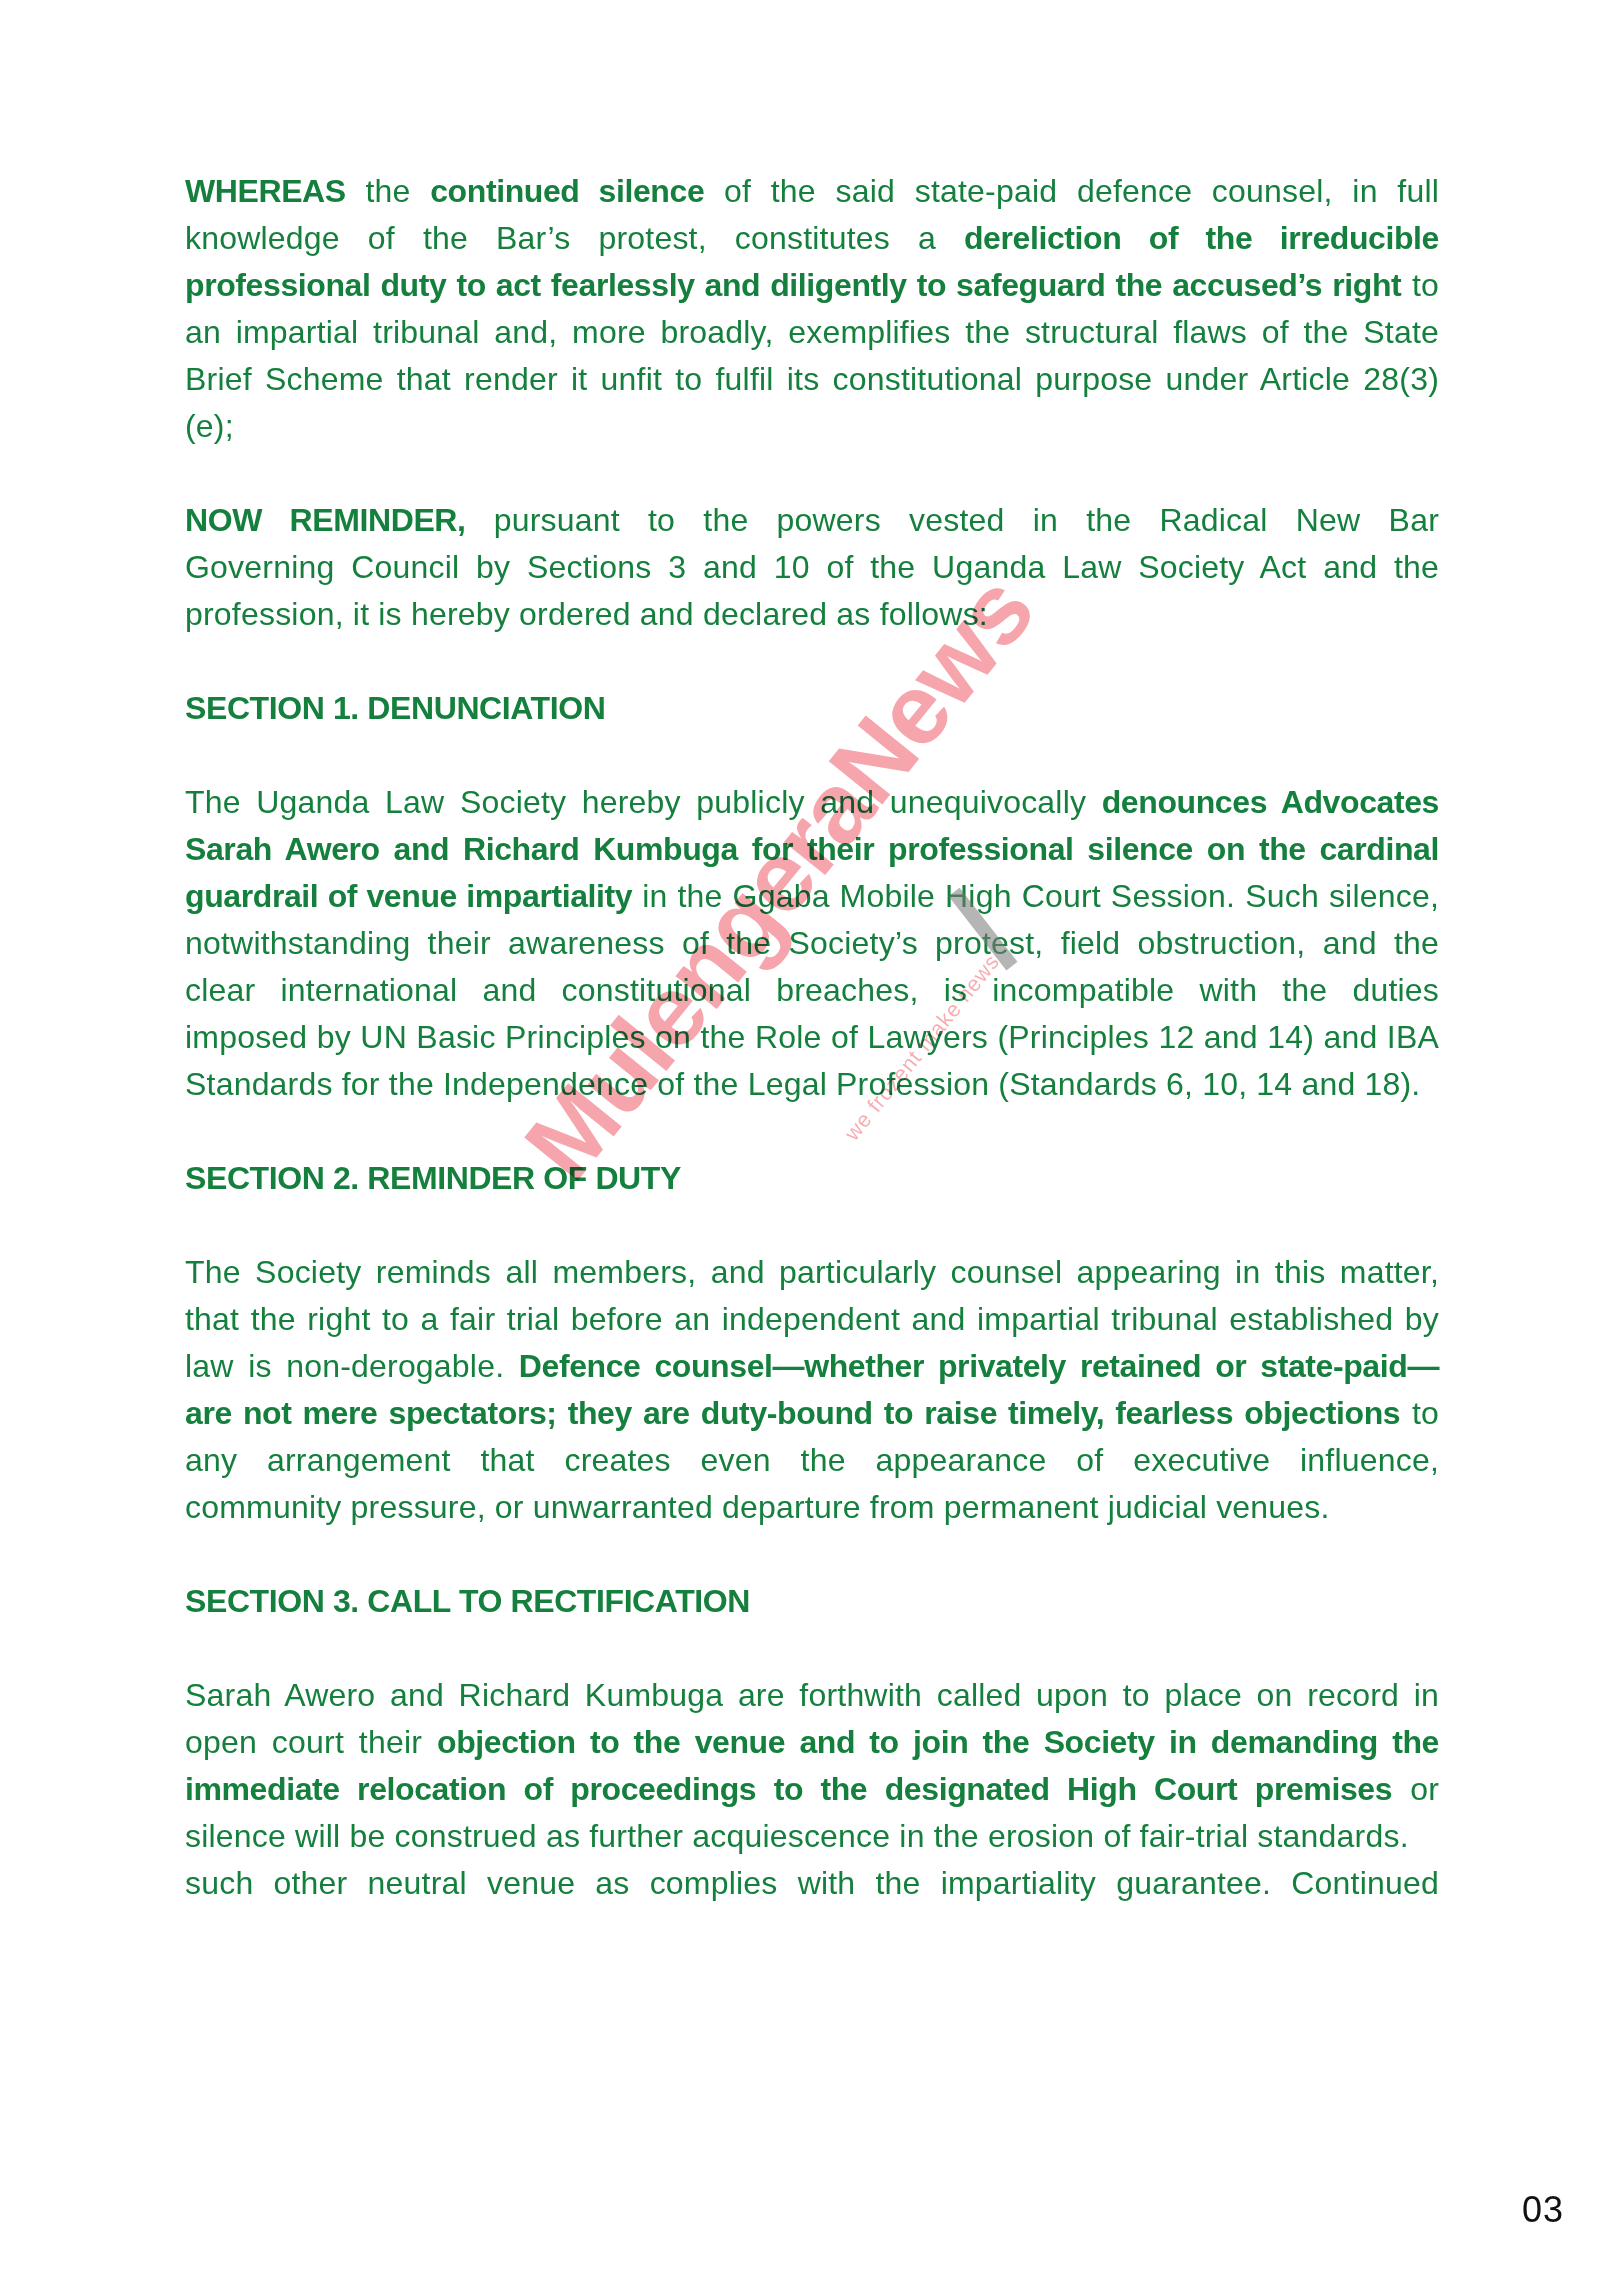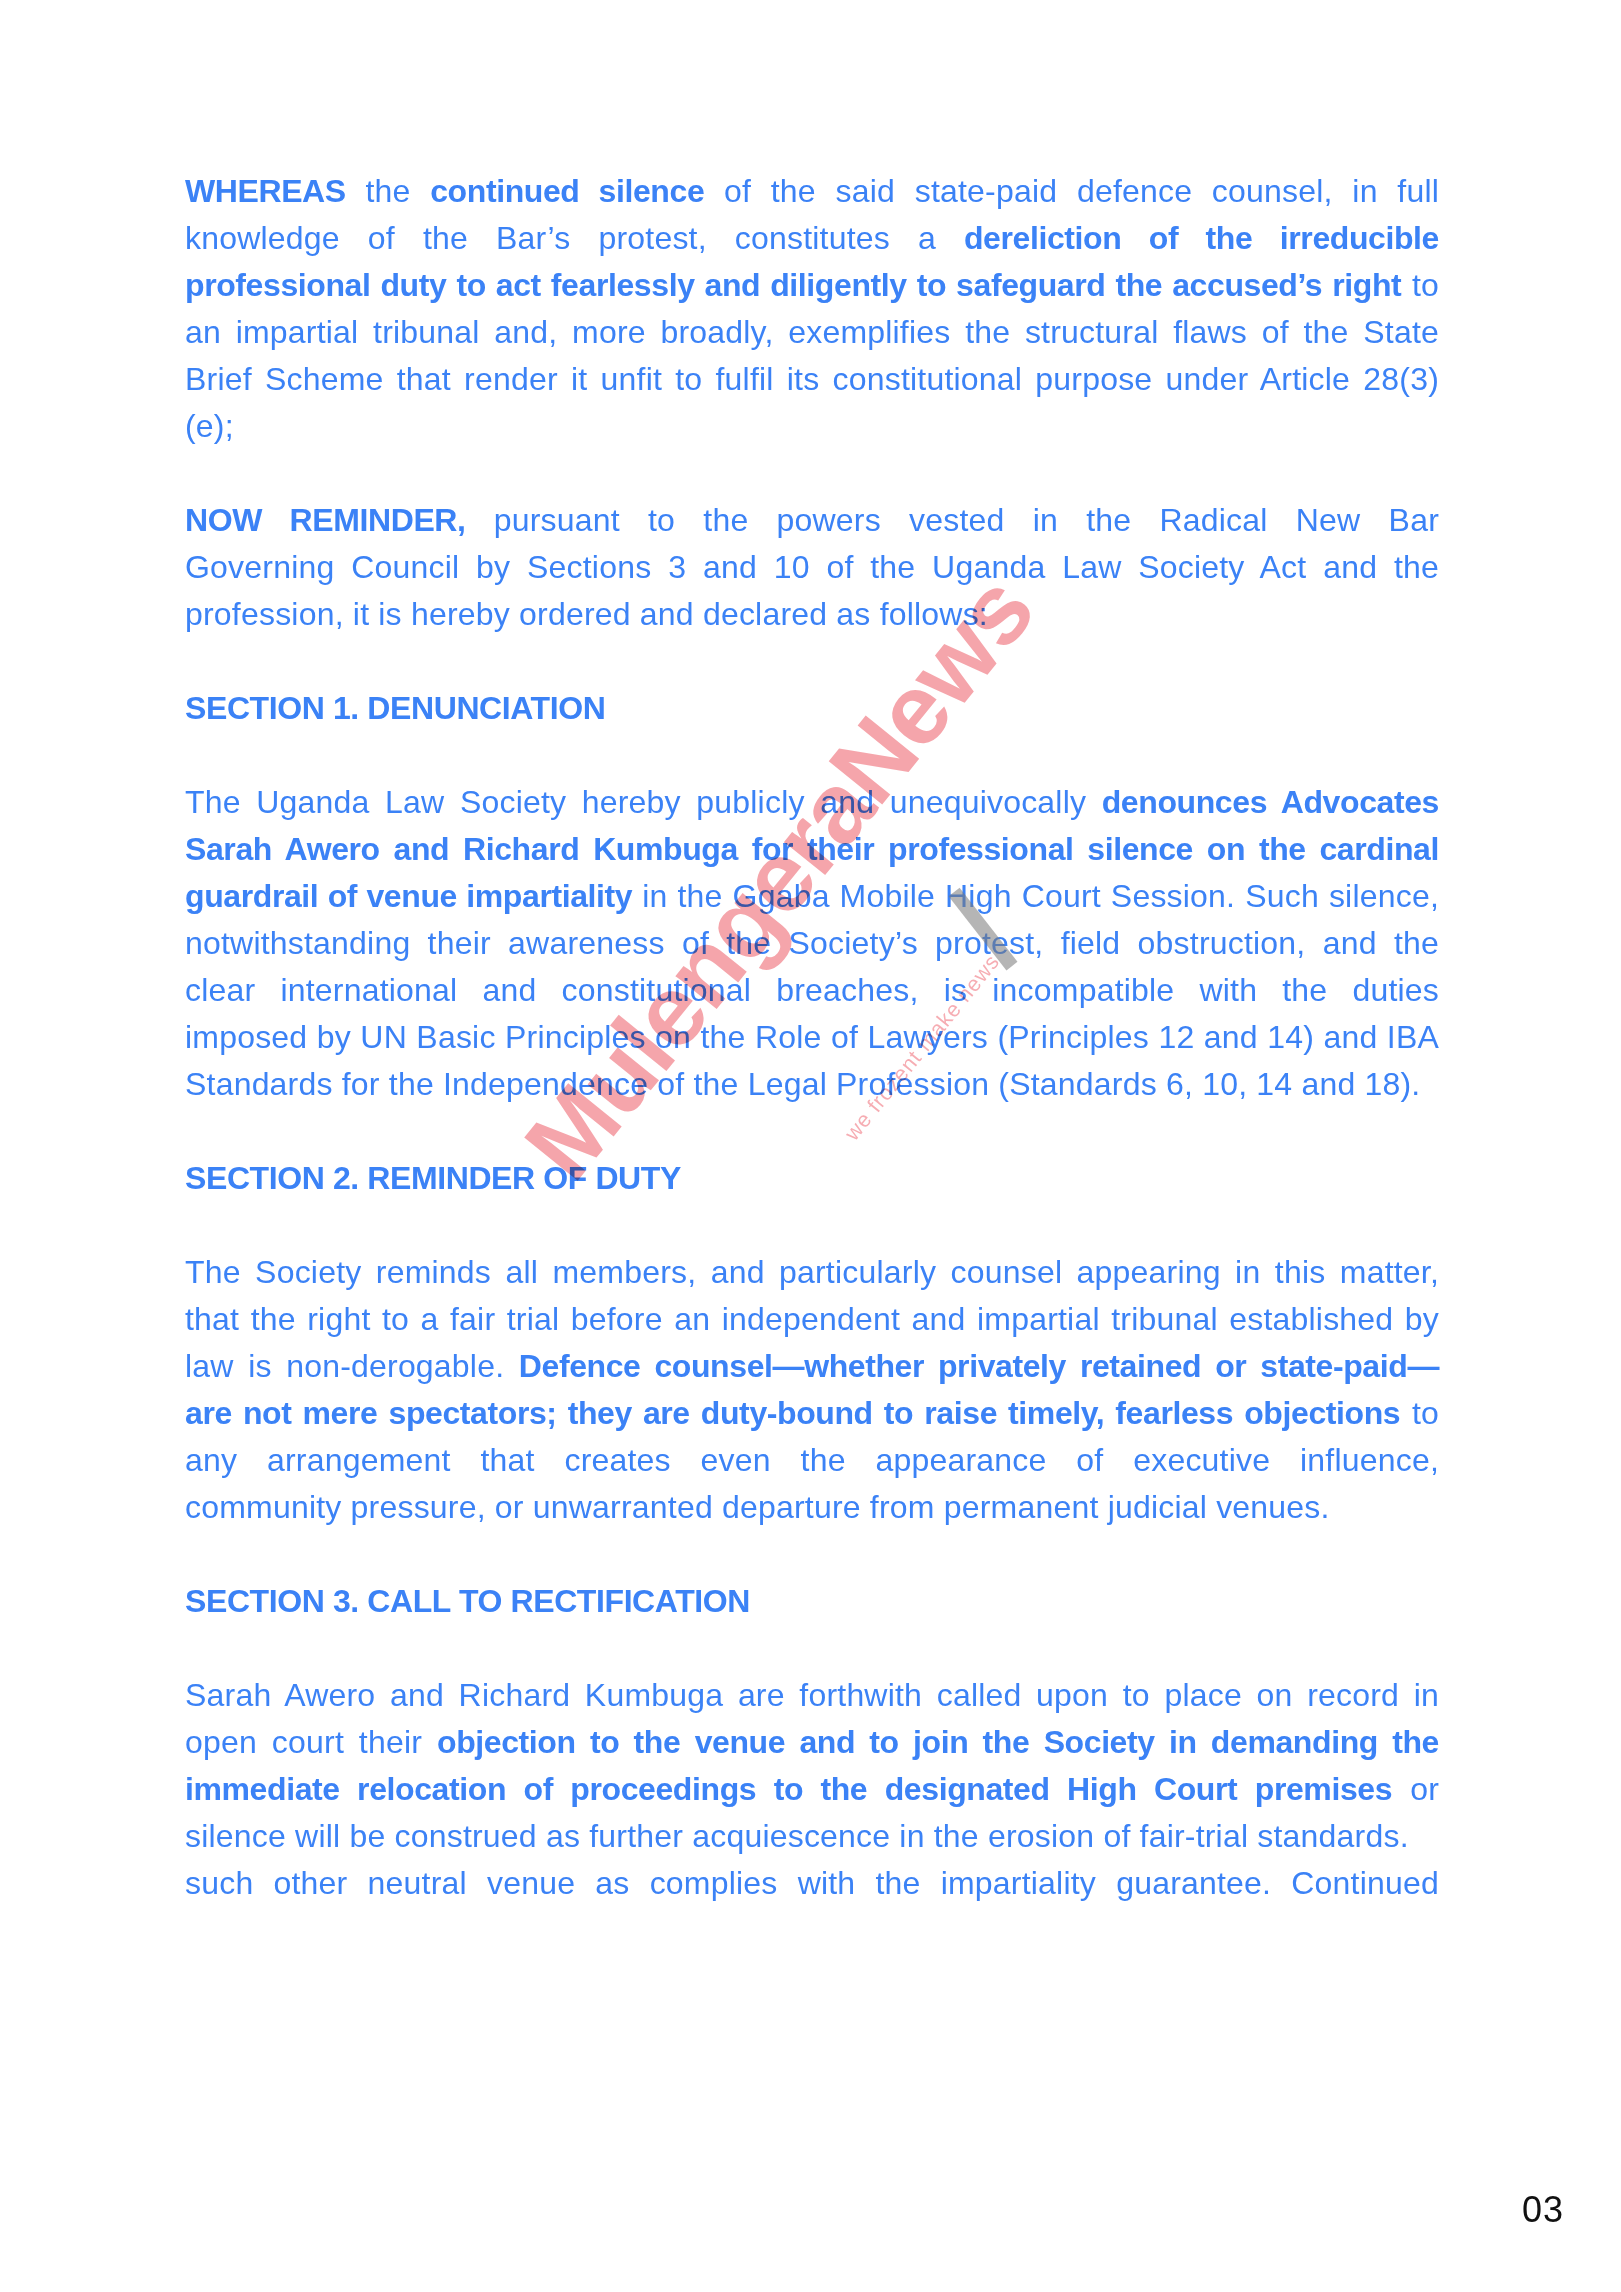--- a/index.html
+++ b/index.html
@@ -1,20 +1,20 @@
 <!DOCTYPE html>
 <html style="font-size:14.3px"><head>
 <meta charset="utf-8">
 <style>
   html, body { margin: 0; padding: 0; background: #ffffff; }
   body { width: 1621px; height: 2293px; position: relative; overflow: hidden; }
   .page { position: absolute; left: 0; top: 0; width: 1621px; height: 2293px; background: #ffffff; }
   .column {
     position: absolute; left: 185px; top: 168px; width: 1254px;
-    font-family: "Liberation Sans", sans-serif; font-size: 32px; line-height: 47px; color: #3b82f6;
+    font-family: "Liberation Sans", sans-serif; font-size: 32px; line-height: 47px; color: #15803d;
   }
   .block { margin: 0 0 47px 0; }
   .line { display: block; text-align: justify; text-align-last: justify; white-space: normal; height: 47px; overflow: visible; letter-spacing: 0.2px; word-spacing: 0px; }
   .line.last { text-align-last: left; }
   .line.heading { text-align-last: left; font-weight: bold; letter-spacing: -0.3px; }
   .b { font-weight: bold; letter-spacing: -0.4px; }
   .n { font-weight: normal; }
   .page-number {
     position: absolute; left: 1522px; top: 2189px;
     font-family: "Liberation Sans", sans-serif; font-size: 36px; color: #111111; letter-spacing: 0.9px;

